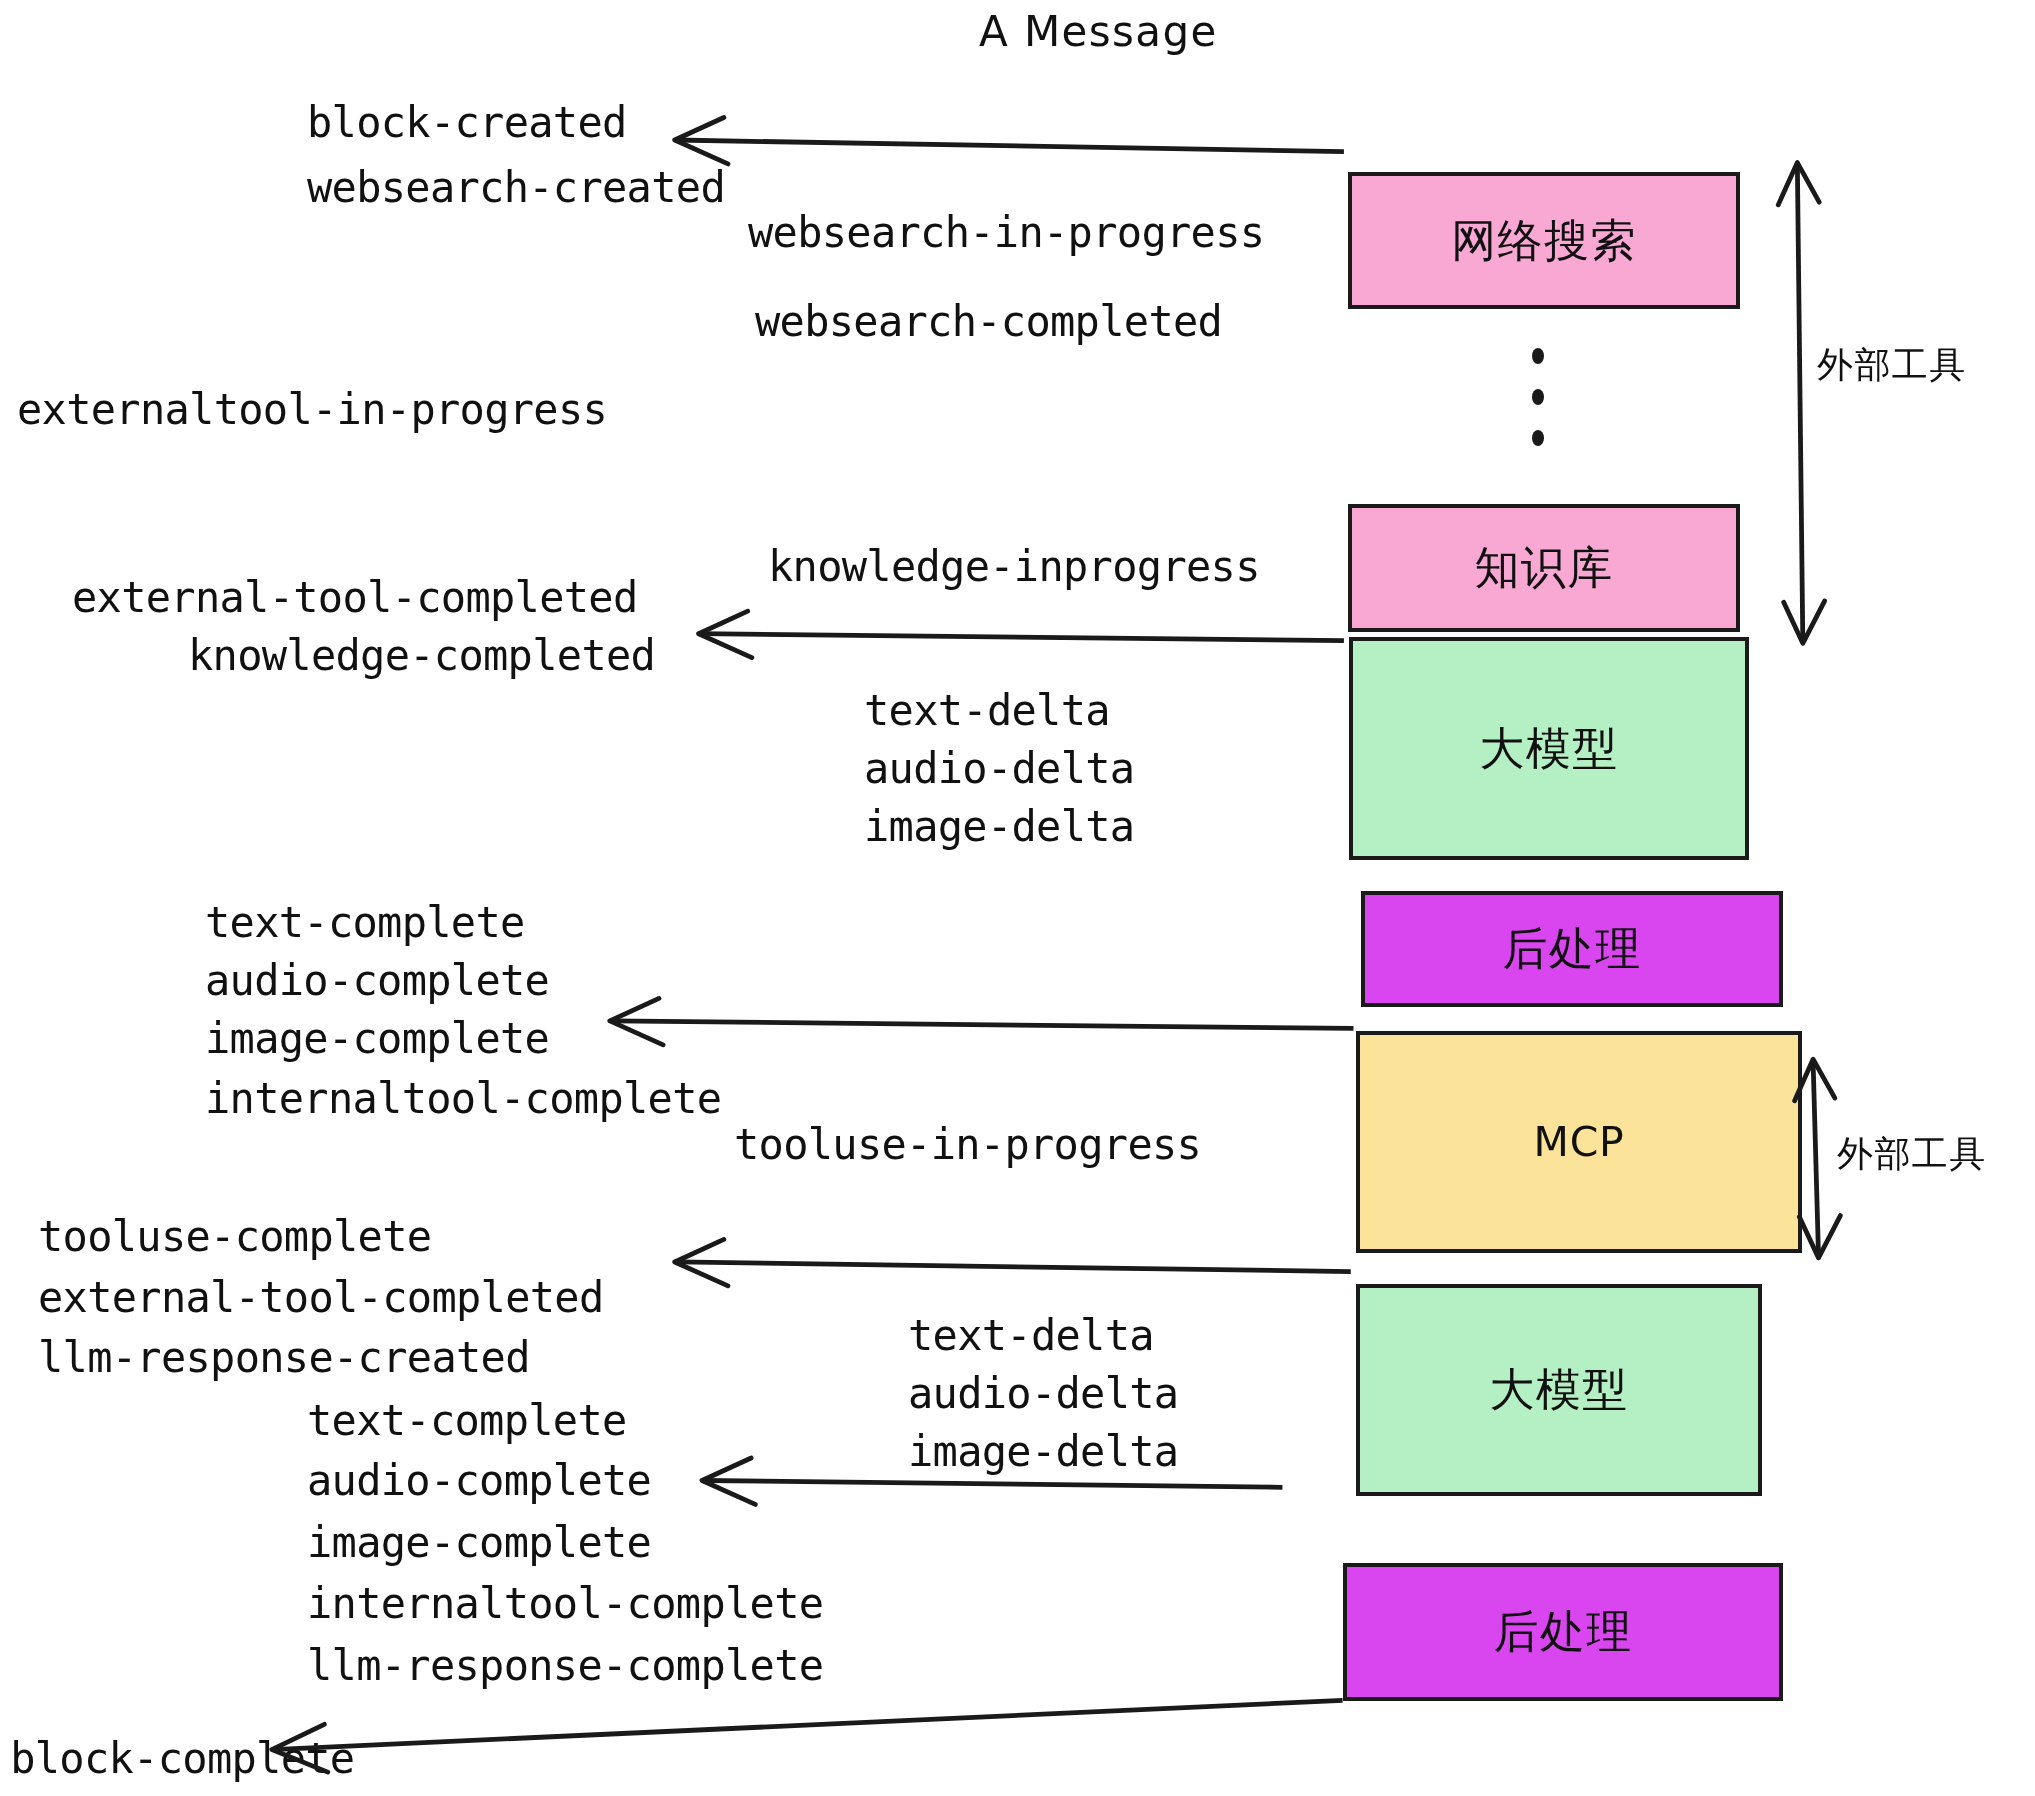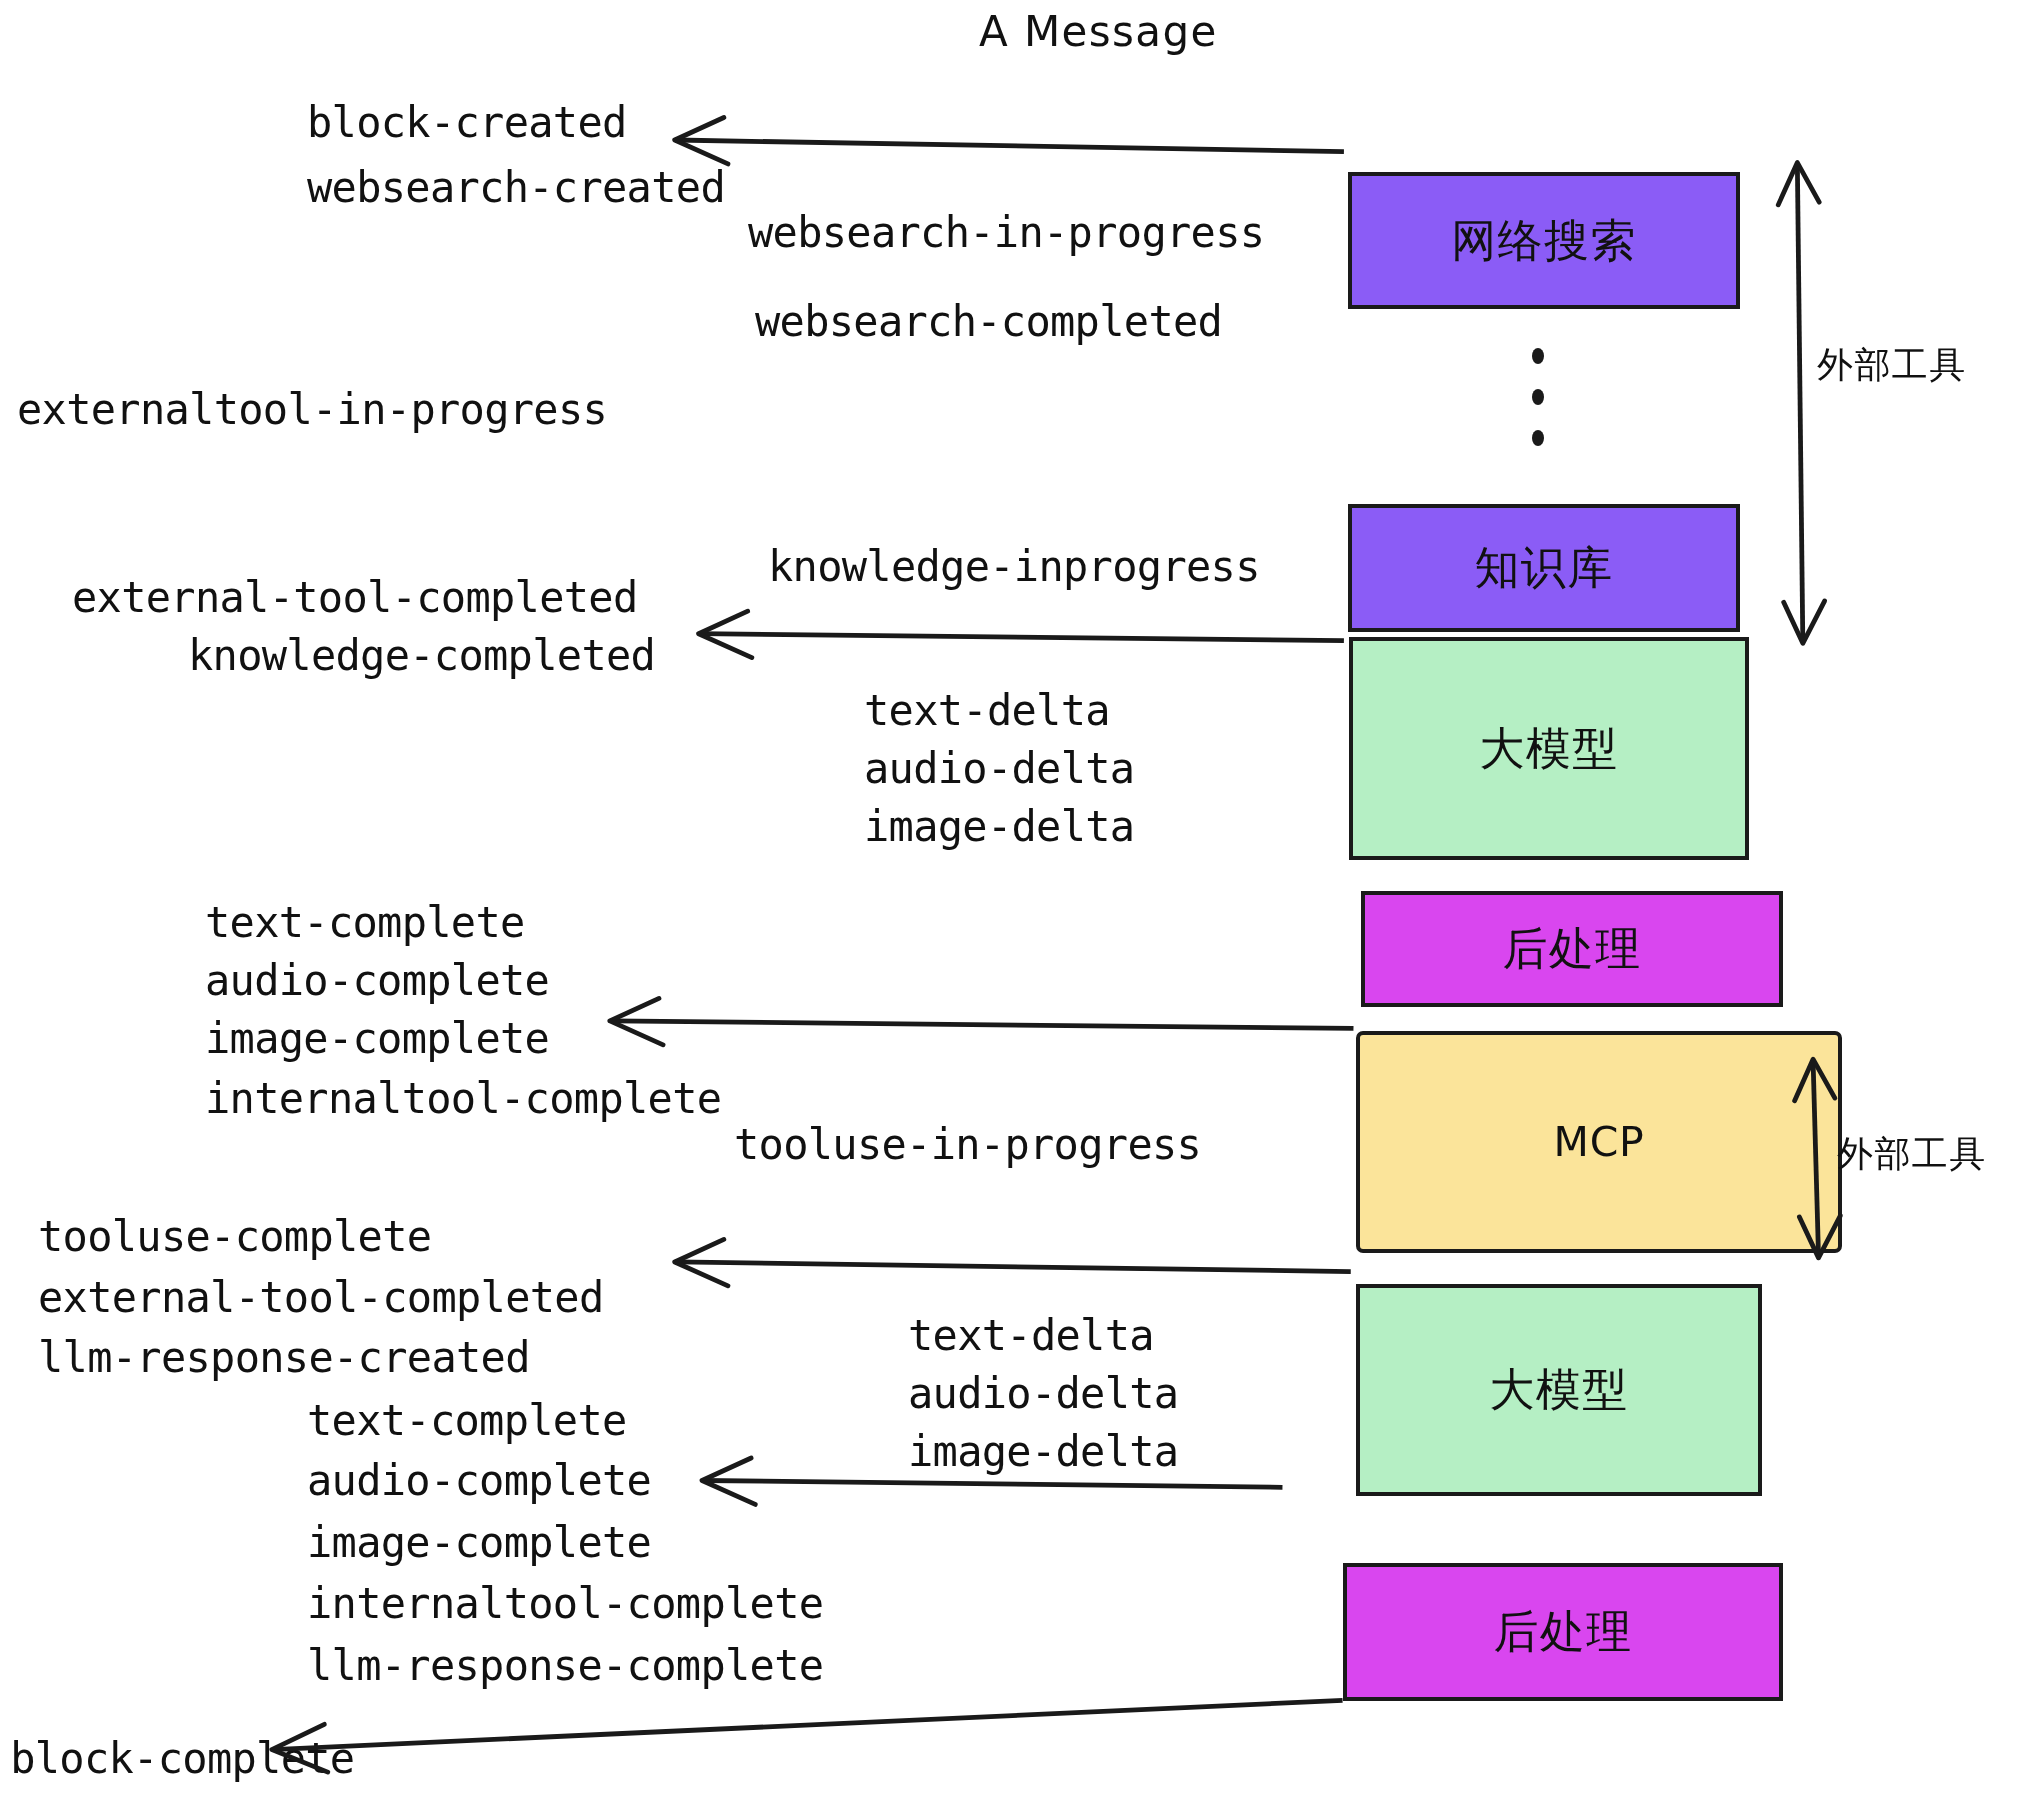--- a/index.html
+++ b/index.html
@@ -28,21 +28,21 @@
   }
   .box .lbl{
     font-family:"DejaVu Sans","Liberation Sans",sans-serif;
     font-size:45px; white-space:nowrap; letter-spacing:1.4px;
   }
   .box.latin .lbl{
     font-family:"DejaVu Sans","Liberation Sans",sans-serif;
     font-size:41px; letter-spacing:0.7px;
   }
 
-  .pink{background:#8b5cf6;}
+  .pink{background:#f9a8d4;}
   .green{background:#b5efc4;}
   .yellow{background:#fbe49a;}
   .white{background:#d946ef;}
 
   .dot{
     position:absolute;width:12.3px;height:16.4px;border-radius:50%;
     background:#1a1a1a;
   }
 
   svg.overlay{position:absolute;left:0;top:0;width:2035px;height:1796px;pointer-events:none;}
@@ -94,21 +94,21 @@
   </div>
   <div class="box pink" style="left:1348px; top:504px;  width:392px; height:128px;">
     <span class="lbl">知识库</span>
   </div>
   <div class="box green" style="left:1349px; top:637px;  width:400px; height:223px;">
     <span class="lbl">大模型</span>
   </div>
   <div class="box white" style="left:1361px; top:891px; width:422px; height:116px;">
     <span class="lbl">后处理</span>
   </div>
-  <div class="box yellow latin" style="left:1356px; top:1031px; width:486px; height:222px;border-radius:7px;">
+  <div class="box yellow latin" style="left:1356px; top:1031px; width:446px; height:222px;">
     <span class="lbl">MCP</span>
   </div>
   <div class="box green" style="left:1356px; top:1284px; width:406px; height:212px;">
     <span class="lbl">大模型</span>
   </div>
   <div class="box white" style="left:1343px; top:1563px; width:440px; height:138px;">
     <span class="lbl">后处理</span>
   </div>
 
   <div class="dot" style="left:1532px; top:348px;"></div>

